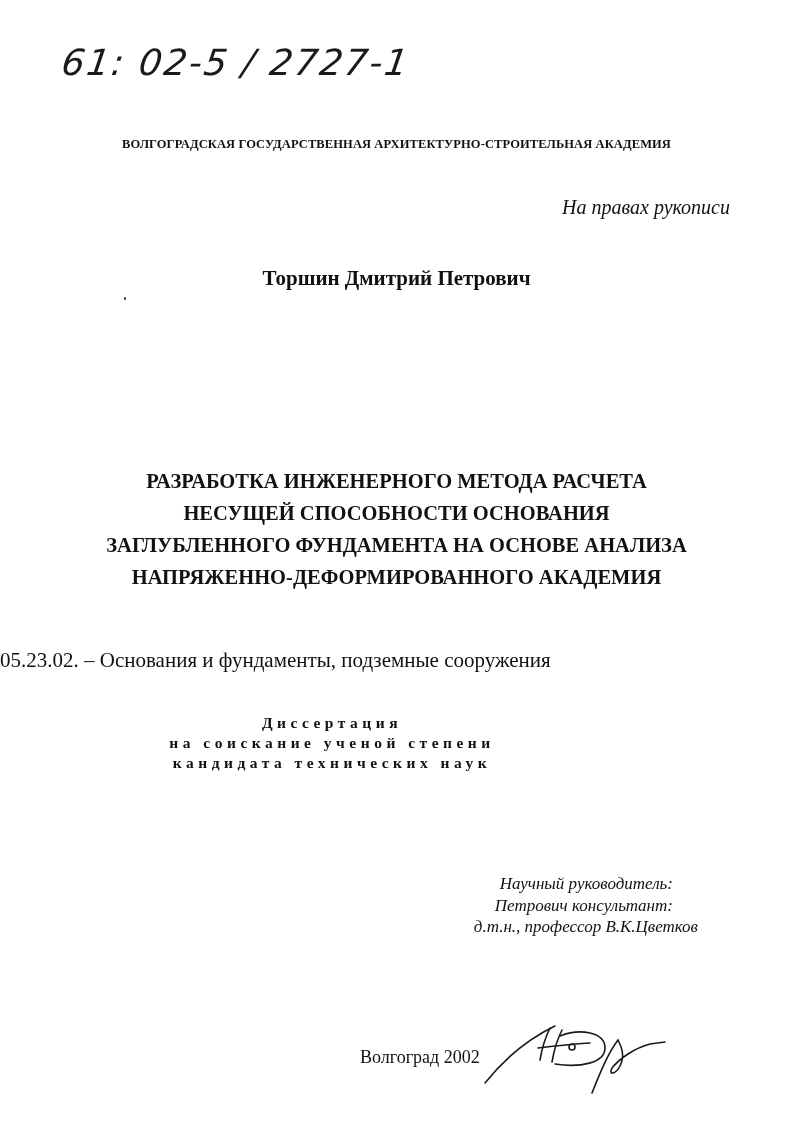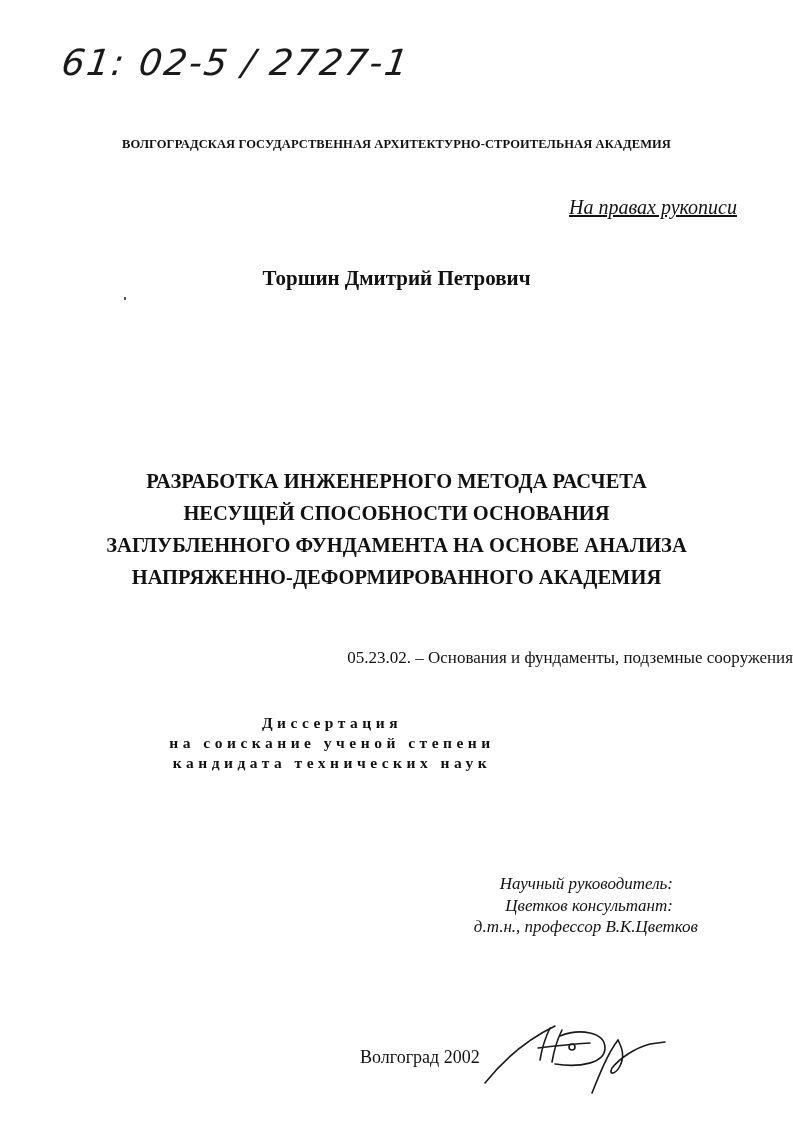--- a/index.html
+++ b/index.html
@@ -1,23 +1,23 @@
 <!DOCTYPE html>
 <html><head>
 <meta charset="utf-8">
 <style>
   html, body { margin: 0; padding: 0; background: #ffffff; }
   body { width: 793px; height: 1122px; position: relative; overflow: hidden; color: #111111; font-family: "Liberation Serif", "DejaVu Serif", serif; }
   .abs { position: absolute; }
   .handwritten { left: 62px; top: 42px; font-family: "DejaVu Sans", sans-serif; font-style: italic; font-size: 36px; letter-spacing: 2px; color: #1a1a1a; transform: skewX(-8deg); font-weight: 300; }
   .institution { left: 0; width: 793px; top: 137px; text-align: center; font-weight: bold; font-size: 12.5px; letter-spacing: 0.1px; }
-  .rights { right: 56px; top: 196px; font-style: italic; font-size: 20px; text-decoration: underline; }
+  .rights { right: 63px; top: 196px; font-style: italic; font-size: 20px; }
   .author { left: 0; width: 793px; top: 266px; text-align: center; font-weight: bold; font-size: 21px; }
   .title { left: 0; width: 793px; top: 465px; text-align: center; font-weight: bold; font-size: 20.5px; line-height: 32px; }
-  .specialty { left: 0; width: 793px; top: 648px; text-align: right; font-size: 17px; }
+  .specialty { left: 0; width: 793px; top: 648px; text-align: left; font-size: 21px; }
   .degree { left: 0; width: 664px; top: 713px; text-align: center; font-weight: bold; font-size: 15.5px; line-height: 20px; letter-spacing: 4.5px; }
   .advisors { right: 95px; top: 873px; text-align: right; font-weight: normal; font-style: italic; font-size: 17px; line-height: 21.5px; }
   .advisors .label { padding-right: 25px; }
   .city { left: 360px; top: 1047px; font-size: 18px; }
   .signature { left: 480px; top: 1018px; width: 190px; height: 80px; }
   .dot { width: 2px; height: 3px; background: #555; }
 </style>
 </head>
 <body>
 
@@ -41,21 +41,21 @@
 <div class="abs specialty">05.23.02. – Основания и фундаменты, подземные сооружения</div>
 
 <div class="abs degree">
   <div>Диссертация</div>
   <div>на соискание ученой степени</div>
   <div>кандидата технических наук</div>
 </div>
 
 <div class="abs advisors">
   <div class="label">Научный руководитель:</div>
-  <div class="label">Цветков консультант:</div>
+  <div class="label">Петрович консультант:</div>
   <div>д.т.н., профессор В.К.Цветков</div>
 </div>
 
 <div class="abs city">Волгоград 2002</div>
 
 <svg class="abs signature" viewBox="0 0 190 80" fill="none" stroke="#1a1a1a" stroke-width="1.6" stroke-linecap="round">
   <path d="M5 65 C 25 40, 50 20, 75 8"></path>
   <path d="M60 42 C 62 30, 66 18, 70 10"></path>
   <path d="M72 44 C 74 32, 78 20, 82 12"></path>
   <path d="M58 30 C 75 28, 95 26, 110 25"></path>

